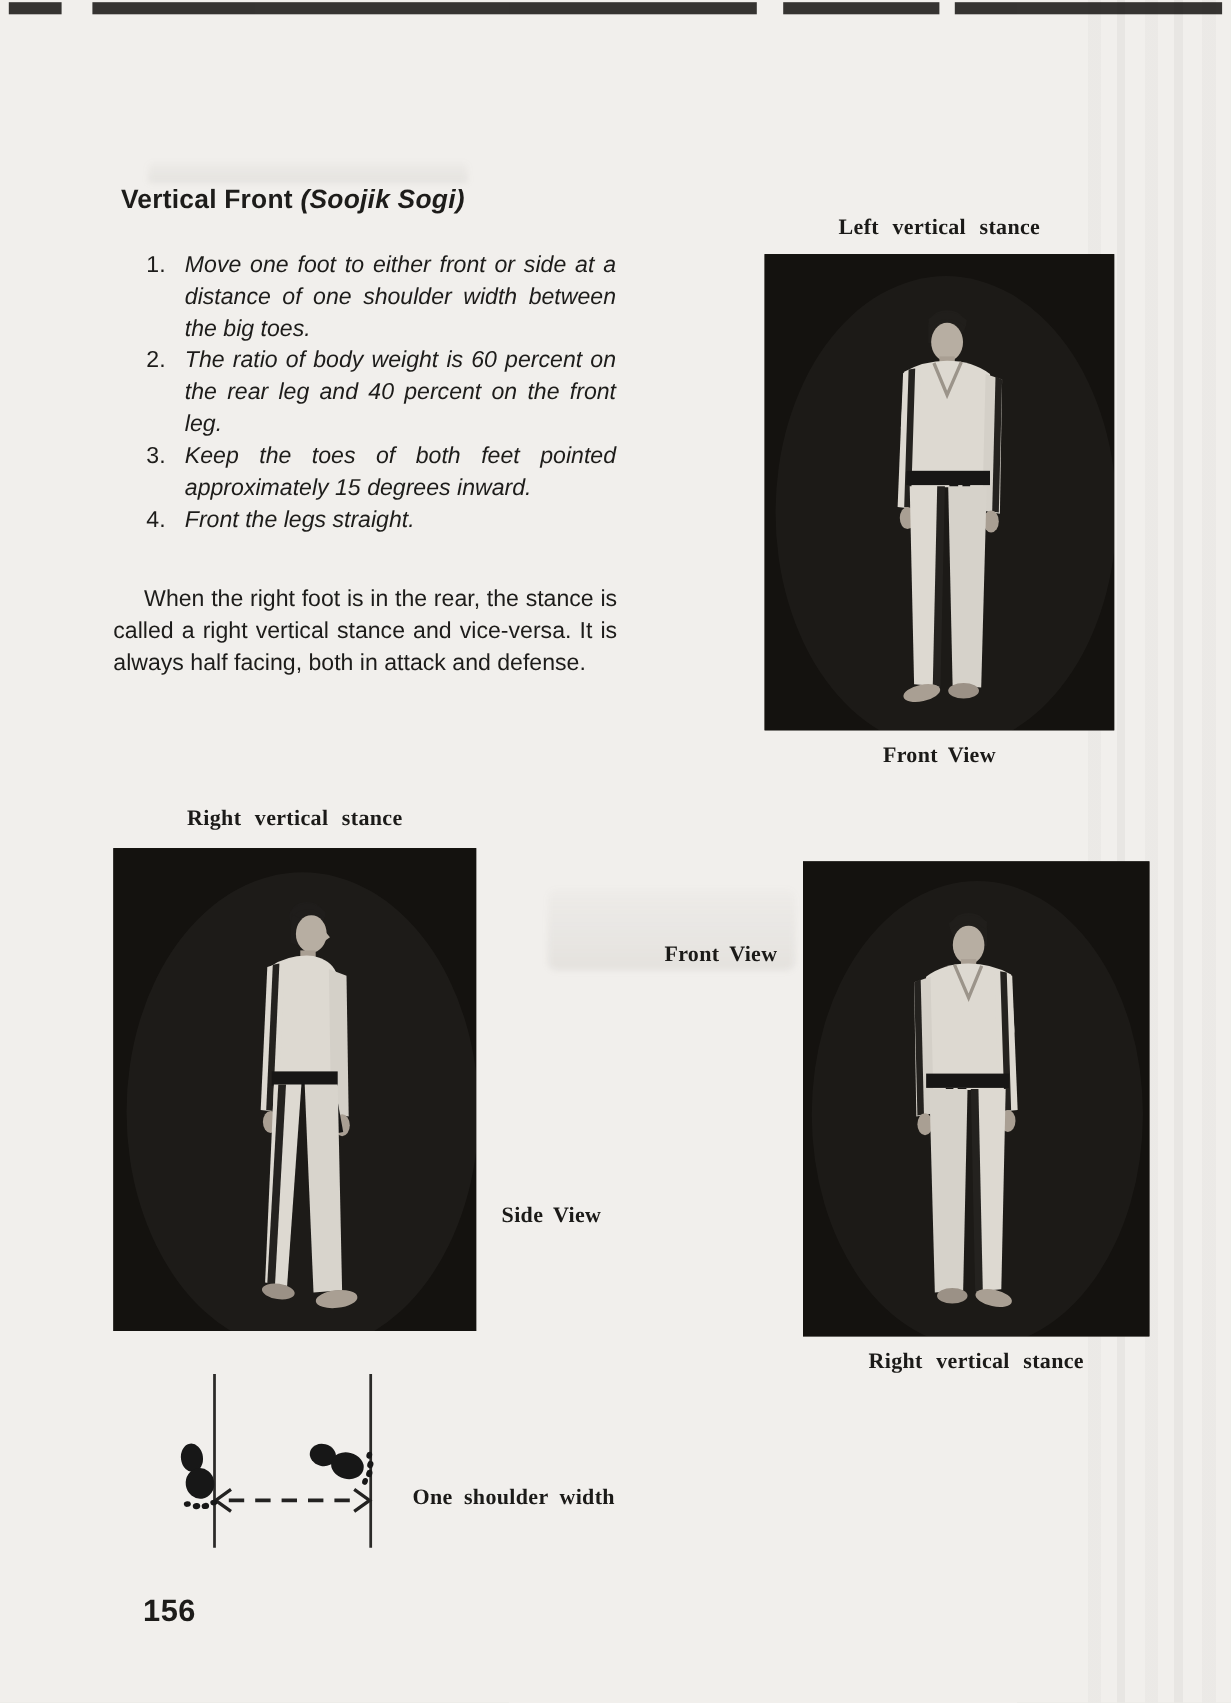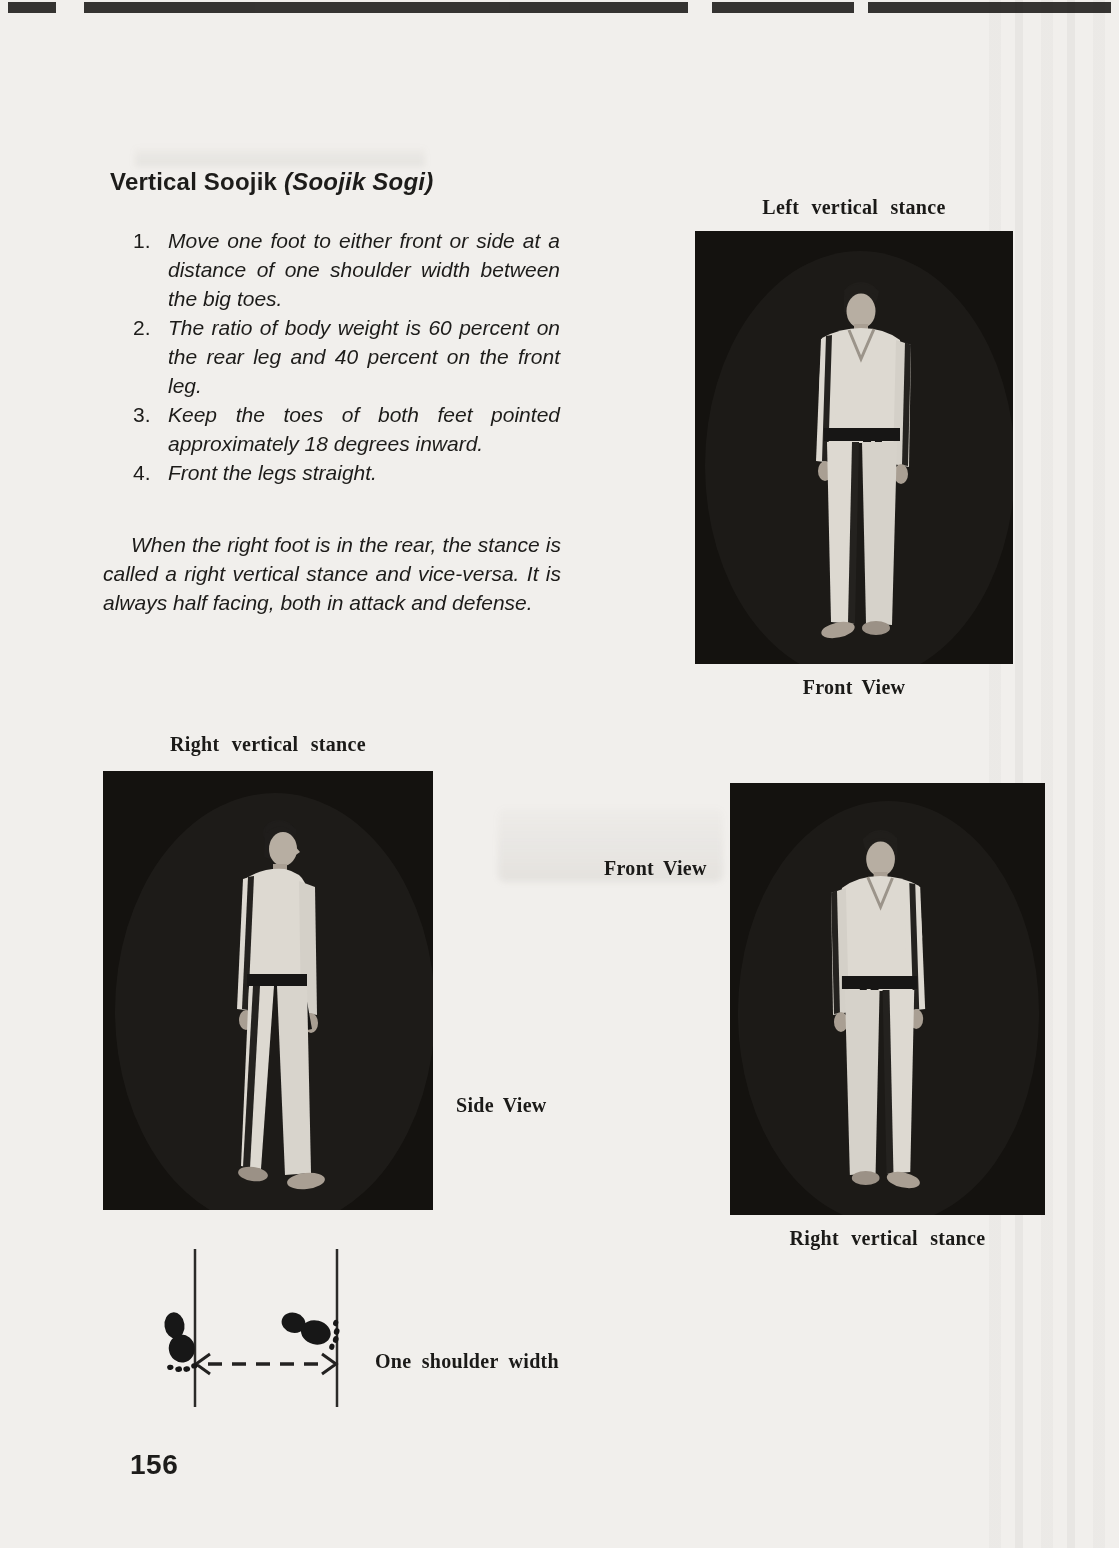--- a/index.html
+++ b/index.html
@@ -47,21 +47,21 @@
   }
   .title .t-italic{font-style:italic;font-weight:600;margin-left:7px;margin-top:48px;}
 
   .instructions{position:absolute;left:133px;top:226px;width:428px;}
   .li{display:flex;}
   .li .num{flex:none;width:35px;font-size:21px;line-height:29px;}
   .li .txt{width:392px;font-size:21px;line-height:29px;text-align:justify;font-style:italic;}
 
   .para{
     position:absolute;left:103px;top:530px;width:458px;margin:0;
-    font-size:21px;line-height:29px;text-align:justify;text-indent:28px;font-style:italic;
+    font-size:21px;line-height:29px;text-align:justify;text-indent:28px;
   }
 
   .caption{
     position:absolute;
     font-family:"Liberation Serif", serif;
     font-weight:700;font-size:20px;color:#1b1a18;
     letter-spacing:.3px;
   }
   .cap-center{text-align:center;}
   .ws-wide{word-spacing:7px;}
@@ -95,34 +95,34 @@
 
   <div class="scan-bar">
     <span class="gap g1"></span>
     <span class="gap g2"></span>
     <span class="gap g3"></span>
   </div>
   <div class="streaks"></div>
   <div class="smudge"></div>
   <div class="smudge2"></div>
 
-  <h1 class="title"><span class="t-bold">Vertical Soojik</span><span class="t-italic">(Soojik Sogi)</span></h1>
+  <h1 class="title"><span class="t-bold">Vertical Front</span><span class="t-italic">(Soojik Sogi)</span></h1>
 
   <div class="instructions">
     <div class="li">
       <span class="num">1.</span>
       <span class="txt">Move one foot to either front or side at a distance of one shoulder width between the big toes.</span>
     </div>
     <div class="li">
       <span class="num">2.</span>
       <span class="txt">The ratio of body weight is 60 percent on the rear leg and 40 percent on the front leg.</span>
     </div>
     <div class="li">
       <span class="num">3.</span>
-      <span class="txt">Keep the toes of both feet pointed approximately 18 degrees inward.</span>
+      <span class="txt">Keep the toes of both feet pointed approximately 15 degrees inward.</span>
     </div>
     <div class="li">
       <span class="num">4.</span>
       <span class="txt">Front the legs straight.</span>
     </div>
   </div>
 
   <p class="para">When the right foot is in the rear, the stance is called a right vertical stance and vice-versa. It is always half facing, both in attack and defense.</p>
 
   <div class="caption cap-center ws-wide cap-photo1-above">Left vertical stance</div>

